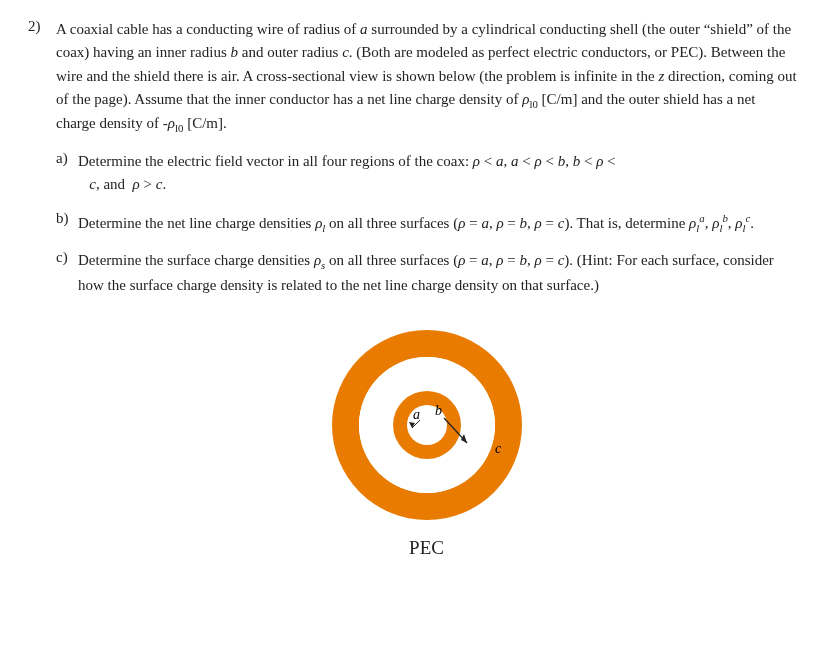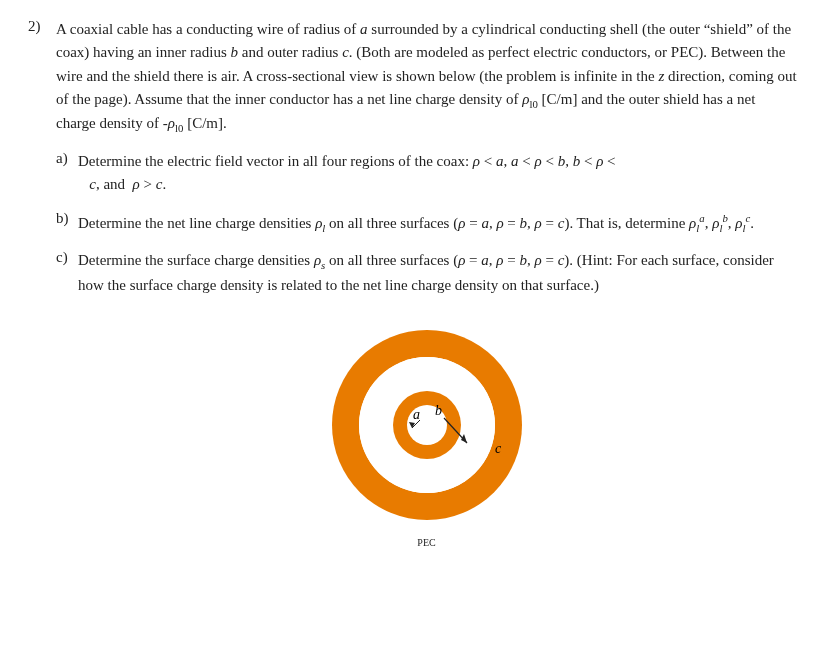--- a/index.html
+++ b/index.html
@@ -45,21 +45,21 @@
       display: flex;
       flex-direction: column;
       align-items: center;
       margin-top: 28px;
     }
     .coax-svg {
       display: block;
     }
     .pec-label {
       margin-top: 2px;
-      font-size: 10px;
+      font-size: 19px;
       text-align: center;
     }
     sub { font-size: 0.72em; vertical-align: sub; }
     sup { font-size: 0.72em; vertical-align: super; }
   </style>
 </head>
 <body>
 
 <div class="problem-number">
   <div class="num-label">2)</div>

